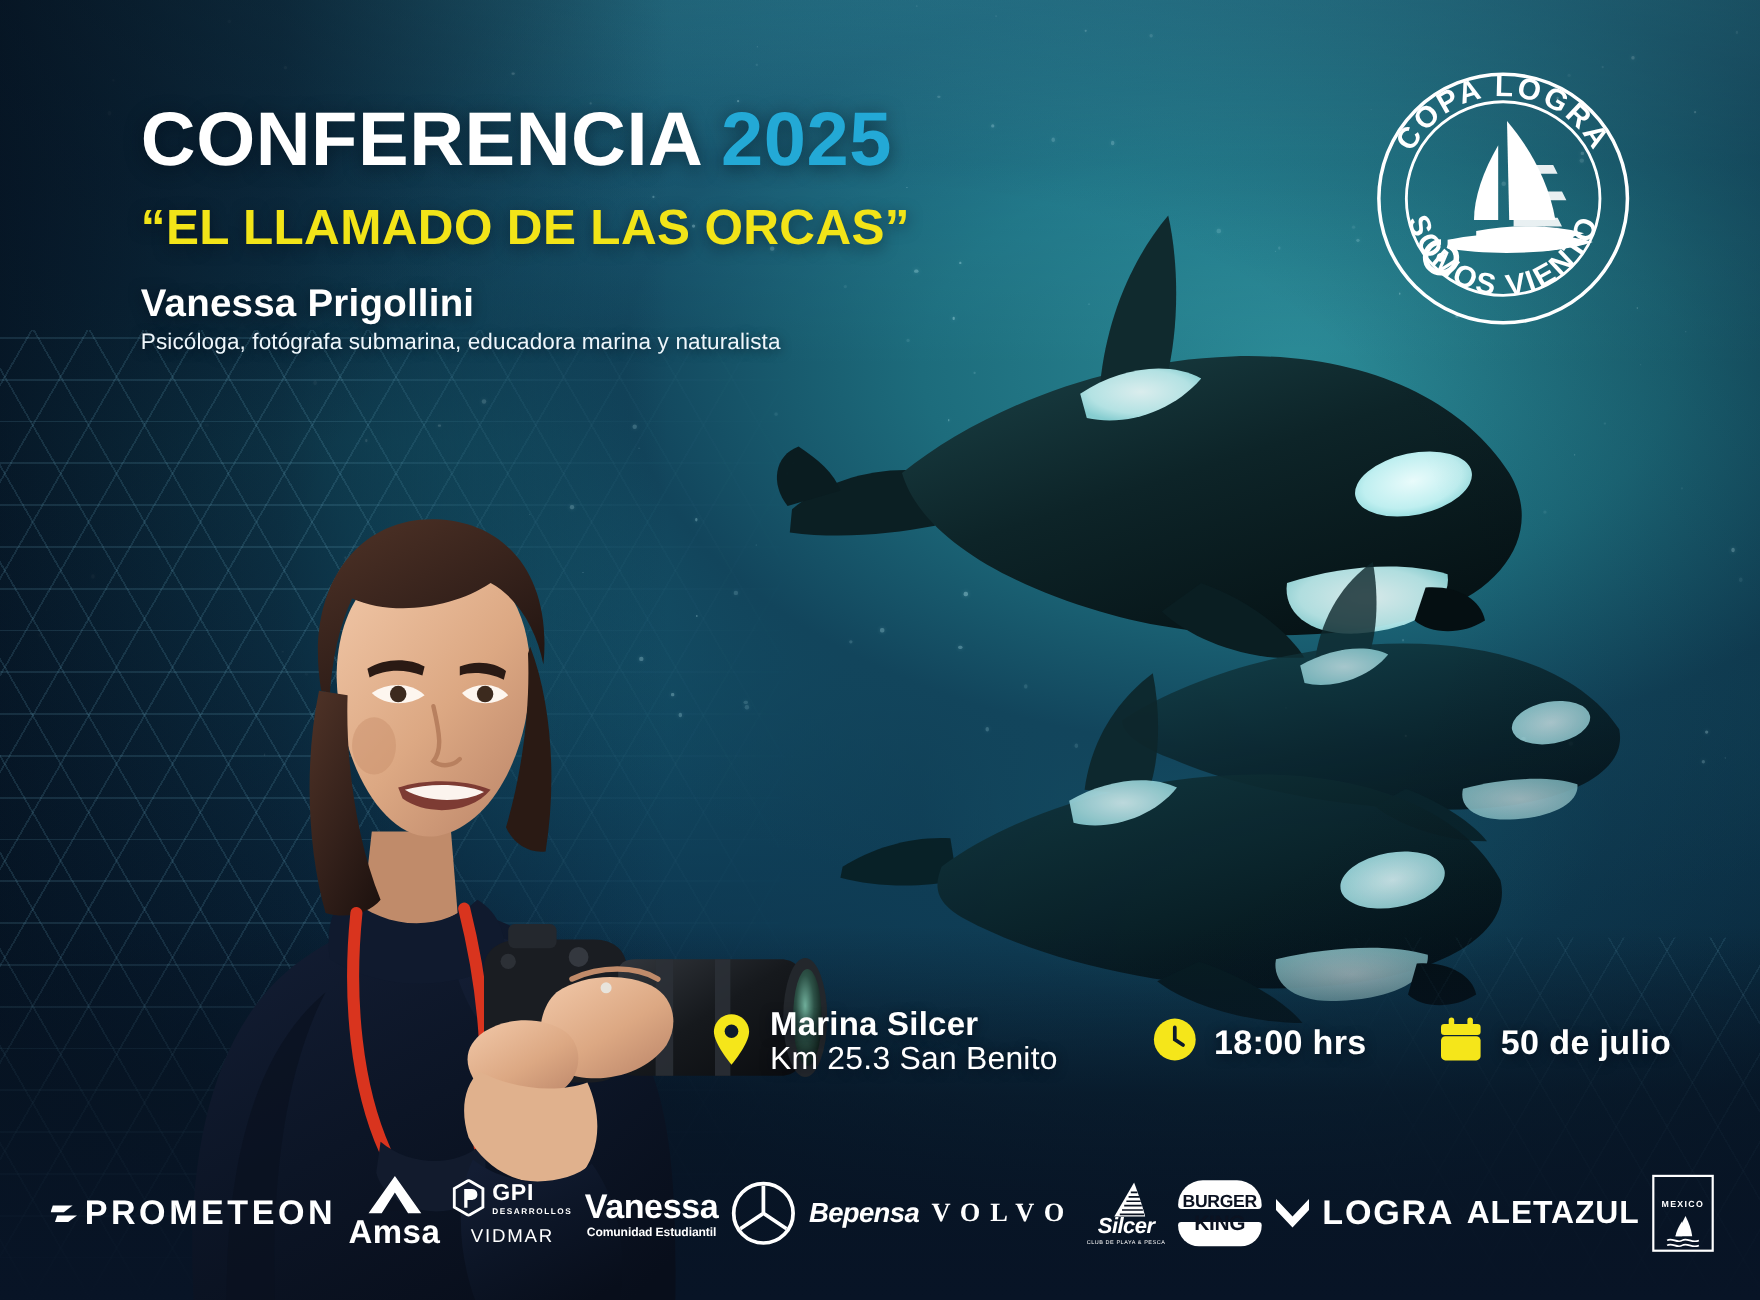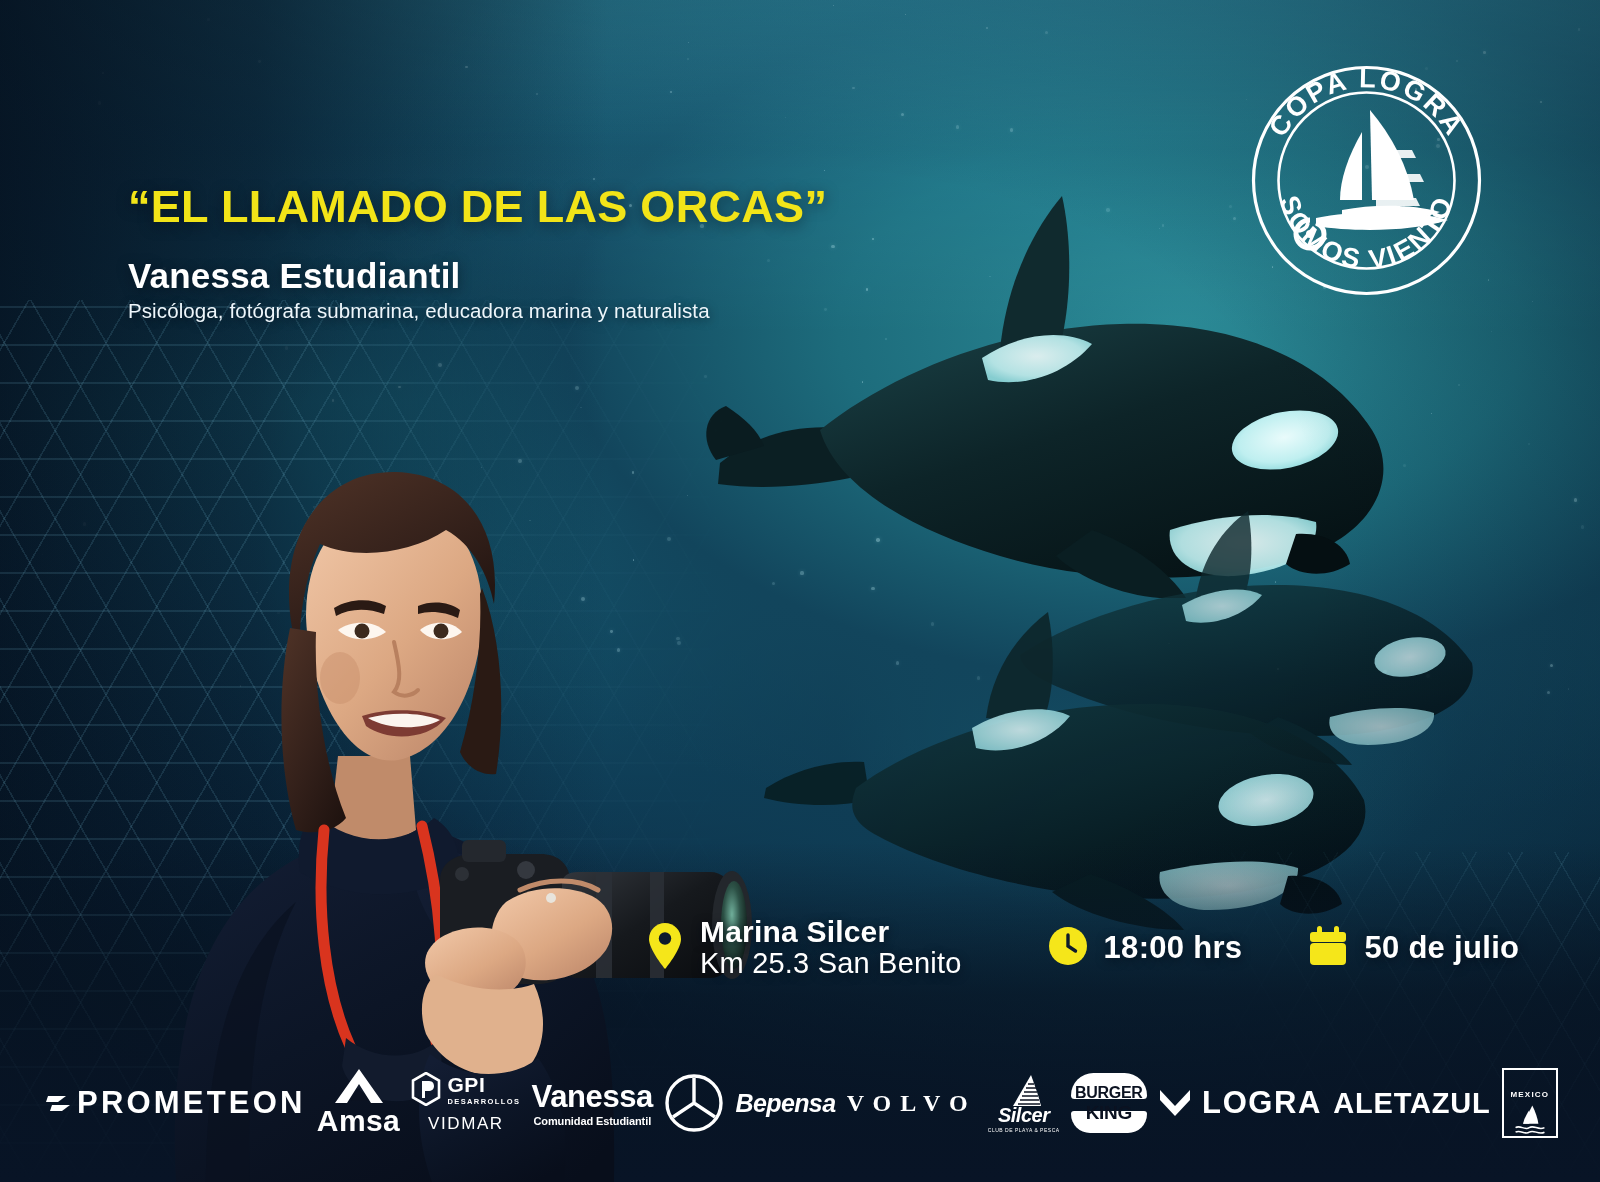--- a/index.html
+++ b/index.html
@@ -475,22 +475,25 @@
       <path d="M330 560 C 352 546, 384 546, 404 560 C 420 572, 420 598, 402 612
                C 376 632, 334 626, 320 602 C 310 584, 316 570, 330 560 Z" fill="url(#skinG)"></path>
 
       <path d="M326 596 C 356 612, 396 616, 424 606 C 438 636, 436 672, 416 692
                C 376 708, 334 690, 316 656 C 308 632, 312 608, 326 596 Z" fill="#e0b18d"></path>
       <path d="M320 676 C 352 702, 402 702, 428 680 C 452 712, 460 760, 454 804 L 322 804
                C 306 760, 304 708, 320 676 Z" fill="url(#jacket)"></path>
     </svg>
   </div>
 
+  <div class="headline">
+    <span class="w">CONFERENCIA</span><span class="y">2025</span>
+  </div>
   <div class="subtitle">“EL LLAMADO DE LAS ORCAS”</div>
-  <div class="speaker-name">Vanessa Estudiantil</div>
+  <div class="speaker-name">Vanessa Prigollini</div>
   <div class="speaker-role">Psicóloga, fotógrafa submarina, educadora marina y naturalista</div>
 
   <div id="badge">
     <svg viewBox="0 0 245 245">
       <defs>
         <path id="arcTop" d="M 30 122 A 92 92 0 0 1 215 122"></path>
         <path id="arcBot" d="M 34 122 A 88 88 0 0 0 211 122"></path>
       </defs>
       <circle cx="122.5" cy="122.5" r="113" fill="none" stroke="#ffffff" stroke-width="3.2"></circle>
       <circle cx="122.5" cy="122.5" r="88" fill="none" stroke="#ffffff" stroke-width="2.6"></circle>

